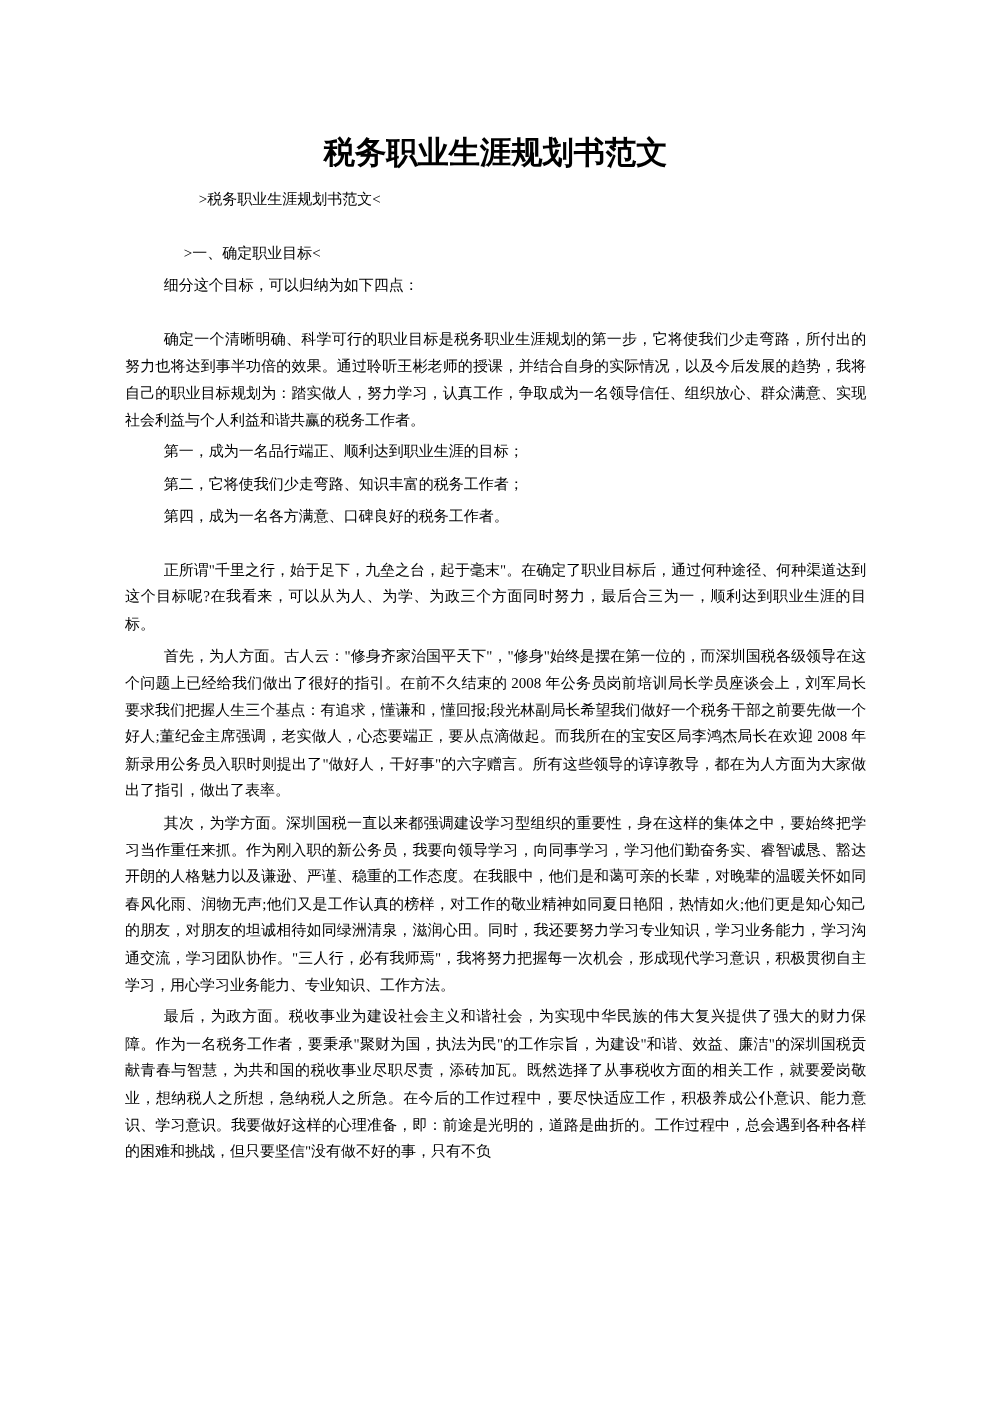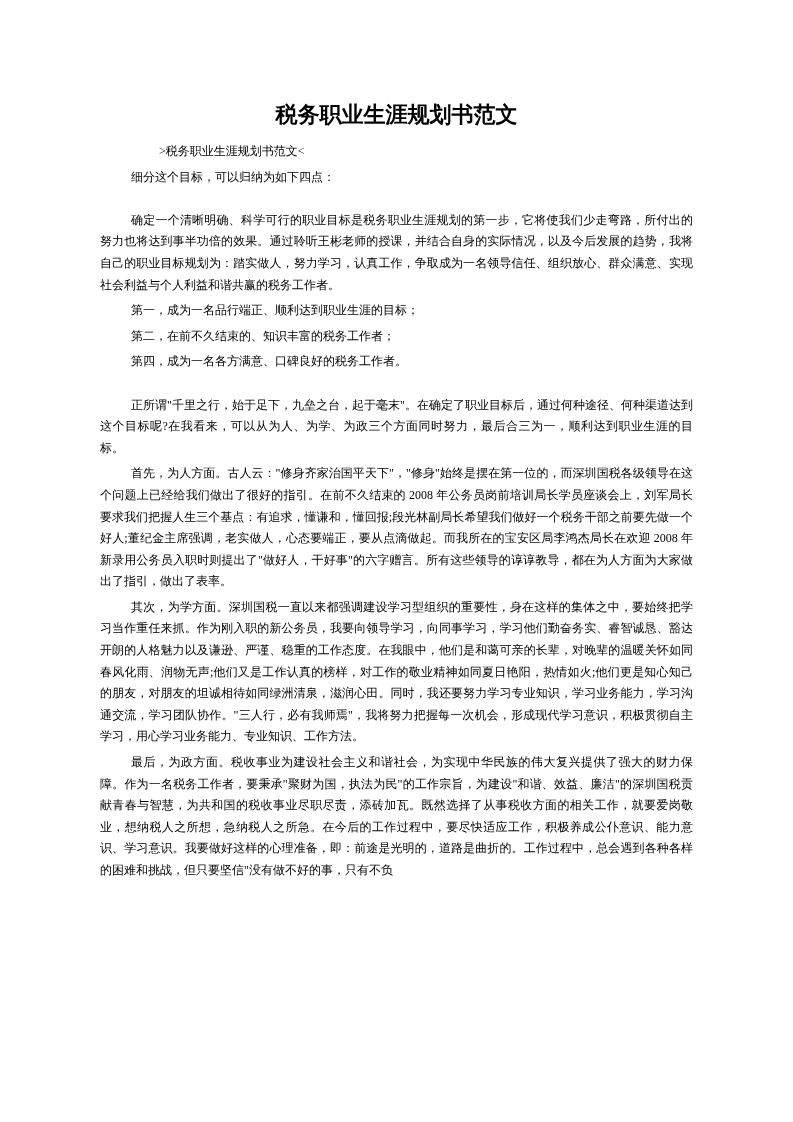--- a/index.html
+++ b/index.html
@@ -16,25 +16,25 @@
     overflow: hidden;
     box-sizing: border-box;
     font-family: "Liberation Serif", "DejaVu Serif", serif;
     color: #000000;
   }
   .content {
     box-sizing: border-box;
     padding: 100px 96px 0 96px;
   }
   .doc-title {
-    font-size: 22px;
+    font-size: 25px;
     font-weight: bold;
     text-align: center;
     line-height: 26px;
-    margin: 2px;
+    margin: 10px;
   }
   .ln {
     margin: 4px;
     font-size: 12px;
     line-height: 21.6px;
     text-align: justify;
     text-justify: inter-ideograph;
     word-break: break-all;
   }
   .blk    { text-indent: 31px; }     
@@ -45,28 +45,29 @@
 </head>
 <body>
 
 <div class="page">
   <div class="content">
 
     <h1 class="doc-title">税务职业生涯规划书范文</h1>
 
     <p class="ln tagline">&gt;税务职业生涯规划书范文&lt;</p>
 
+    <p class="ln hd sp">&gt;一、确定职业目标&lt;</p>
 
     <p class="ln blk">细分这个目标，可以归纳为如下四点：</p>
 
     <p class="ln blk sp">确定一个清晰明确、科学可行的职业目标是税务职业生涯规划的第一步，它将使我们少走弯路，所付出的努力也将达到事半功倍的效果。通过聆听王彬老师的授课，并结合自身的实际情况，以及今后发展的趋势，我将自己的职业目标规划为：踏实做人，努力学习，认真工作，争取成为一名领导信任、组织放心、群众满意、实现社会利益与个人利益和谐共赢的税务工作者。</p>
 
     <p class="ln blk">第一，成为一名品行端正、顺利达到职业生涯的目标；</p>
 
-    <p class="ln blk">第二，在前不久结束的、知识丰富的税务工作者；</p>
+    <p class="ln blk">第二，它将使我们少走弯路、知识丰富的税务工作者；</p>
 
 
     <p class="ln blk">第四，成为一名各方满意、口碑良好的税务工作者。</p>
 
 
     <p class="ln blk sp">正所谓"千里之行，始于足下，九垒之台，起于毫末"。在确定了职业目标后，通过何种途径、何种渠道达到这个目标呢?在我看来，可以从为人、为学、为政三个方面同时努力，最后合三为一，顺利达到职业生涯的目标。</p>
 
     <p class="ln blk">首先，为人方面。古人云："修身齐家治国平天下"，"修身"始终是摆在第一位的，而深圳国税各级领导在这个问题上已经给我们做出了很好的指引。在前不久结束的 2008 年公务员岗前培训局长学员座谈会上，刘军局长要求我们把握人生三个基点：有追求，懂谦和，懂回报;段光林副局长希望我们做好一个税务干部之前要先做一个好人;董纪金主席强调，老实做人，心态要端正，要从点滴做起。而我所在的宝安区局李鸿杰局长在欢迎 2008 年新录用公务员入职时则提出了"做好人，干好事"的六字赠言。所有这些领导的谆谆教导，都在为人方面为大家做出了指引，做出了表率。</p>
 
     <p class="ln blk">其次，为学方面。深圳国税一直以来都强调建设学习型组织的重要性，身在这样的集体之中，要始终把学习当作重任来抓。作为刚入职的新公务员，我要向领导学习，向同事学习，学习他们勤奋务实、睿智诚恳、豁达开朗的人格魅力以及谦逊、严谨、稳重的工作态度。在我眼中，他们是和蔼可亲的长辈，对晚辈的温暖关怀如同春风化雨、润物无声;他们又是工作认真的榜样，对工作的敬业精神如同夏日艳阳，热情如火;他们更是知心知己的朋友，对朋友的坦诚相待如同绿洲清泉，滋润心田。同时，我还要努力学习专业知识，学习业务能力，学习沟通交流，学习团队协作。"三人行，必有我师焉"，我将努力把握每一次机会，形成现代学习意识，积极贯彻自主学习，用心学习业务能力、专业知识、工作方法。</p>

